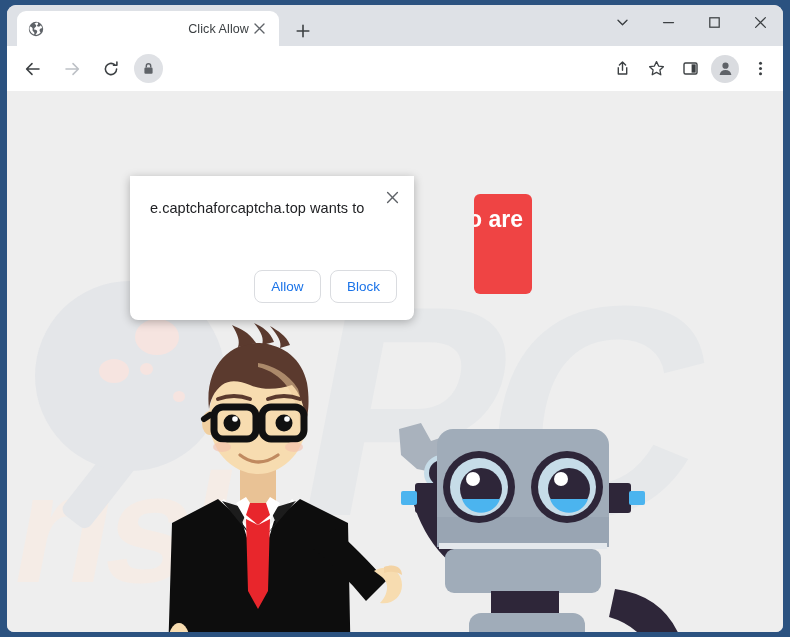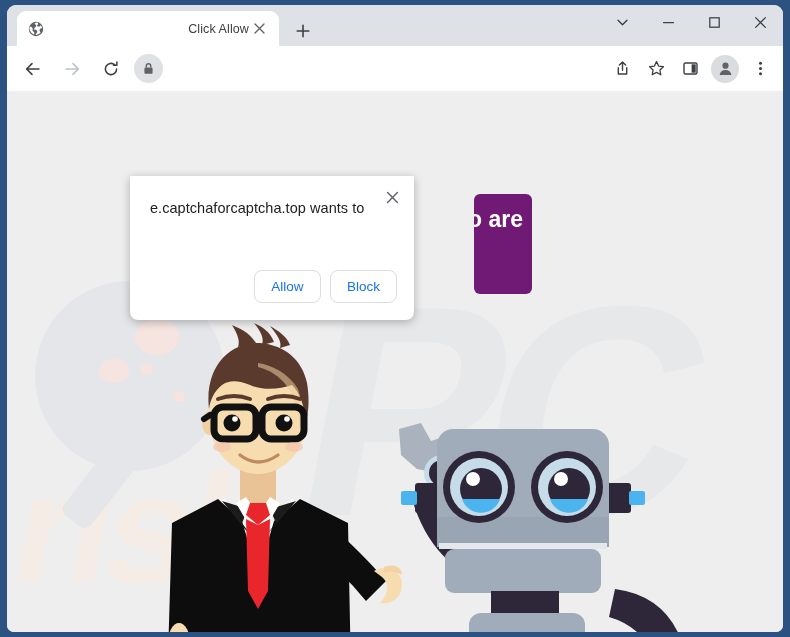--- a/index.html
+++ b/index.html
@@ -143,21 +143,21 @@
     font-family:"Liberation Sans", sans-serif;
     letter-spacing:-6px; line-height:1;
     transform:skewX(-11deg);
     user-select:none;
   }
 
   
   .blue-card {
     position:absolute; left:467px; top:103px;
     width:58px; height:100px;
-    background:#701a75;
+    background:#ef4444;
     border-radius:6px;
     color:#ffffff;
     font-size:23px; font-weight:bold;
     padding:10px 0 0 0;
     overflow:hidden;
     line-height:1.35;
     text-indent:-6px;
   }
 
   

